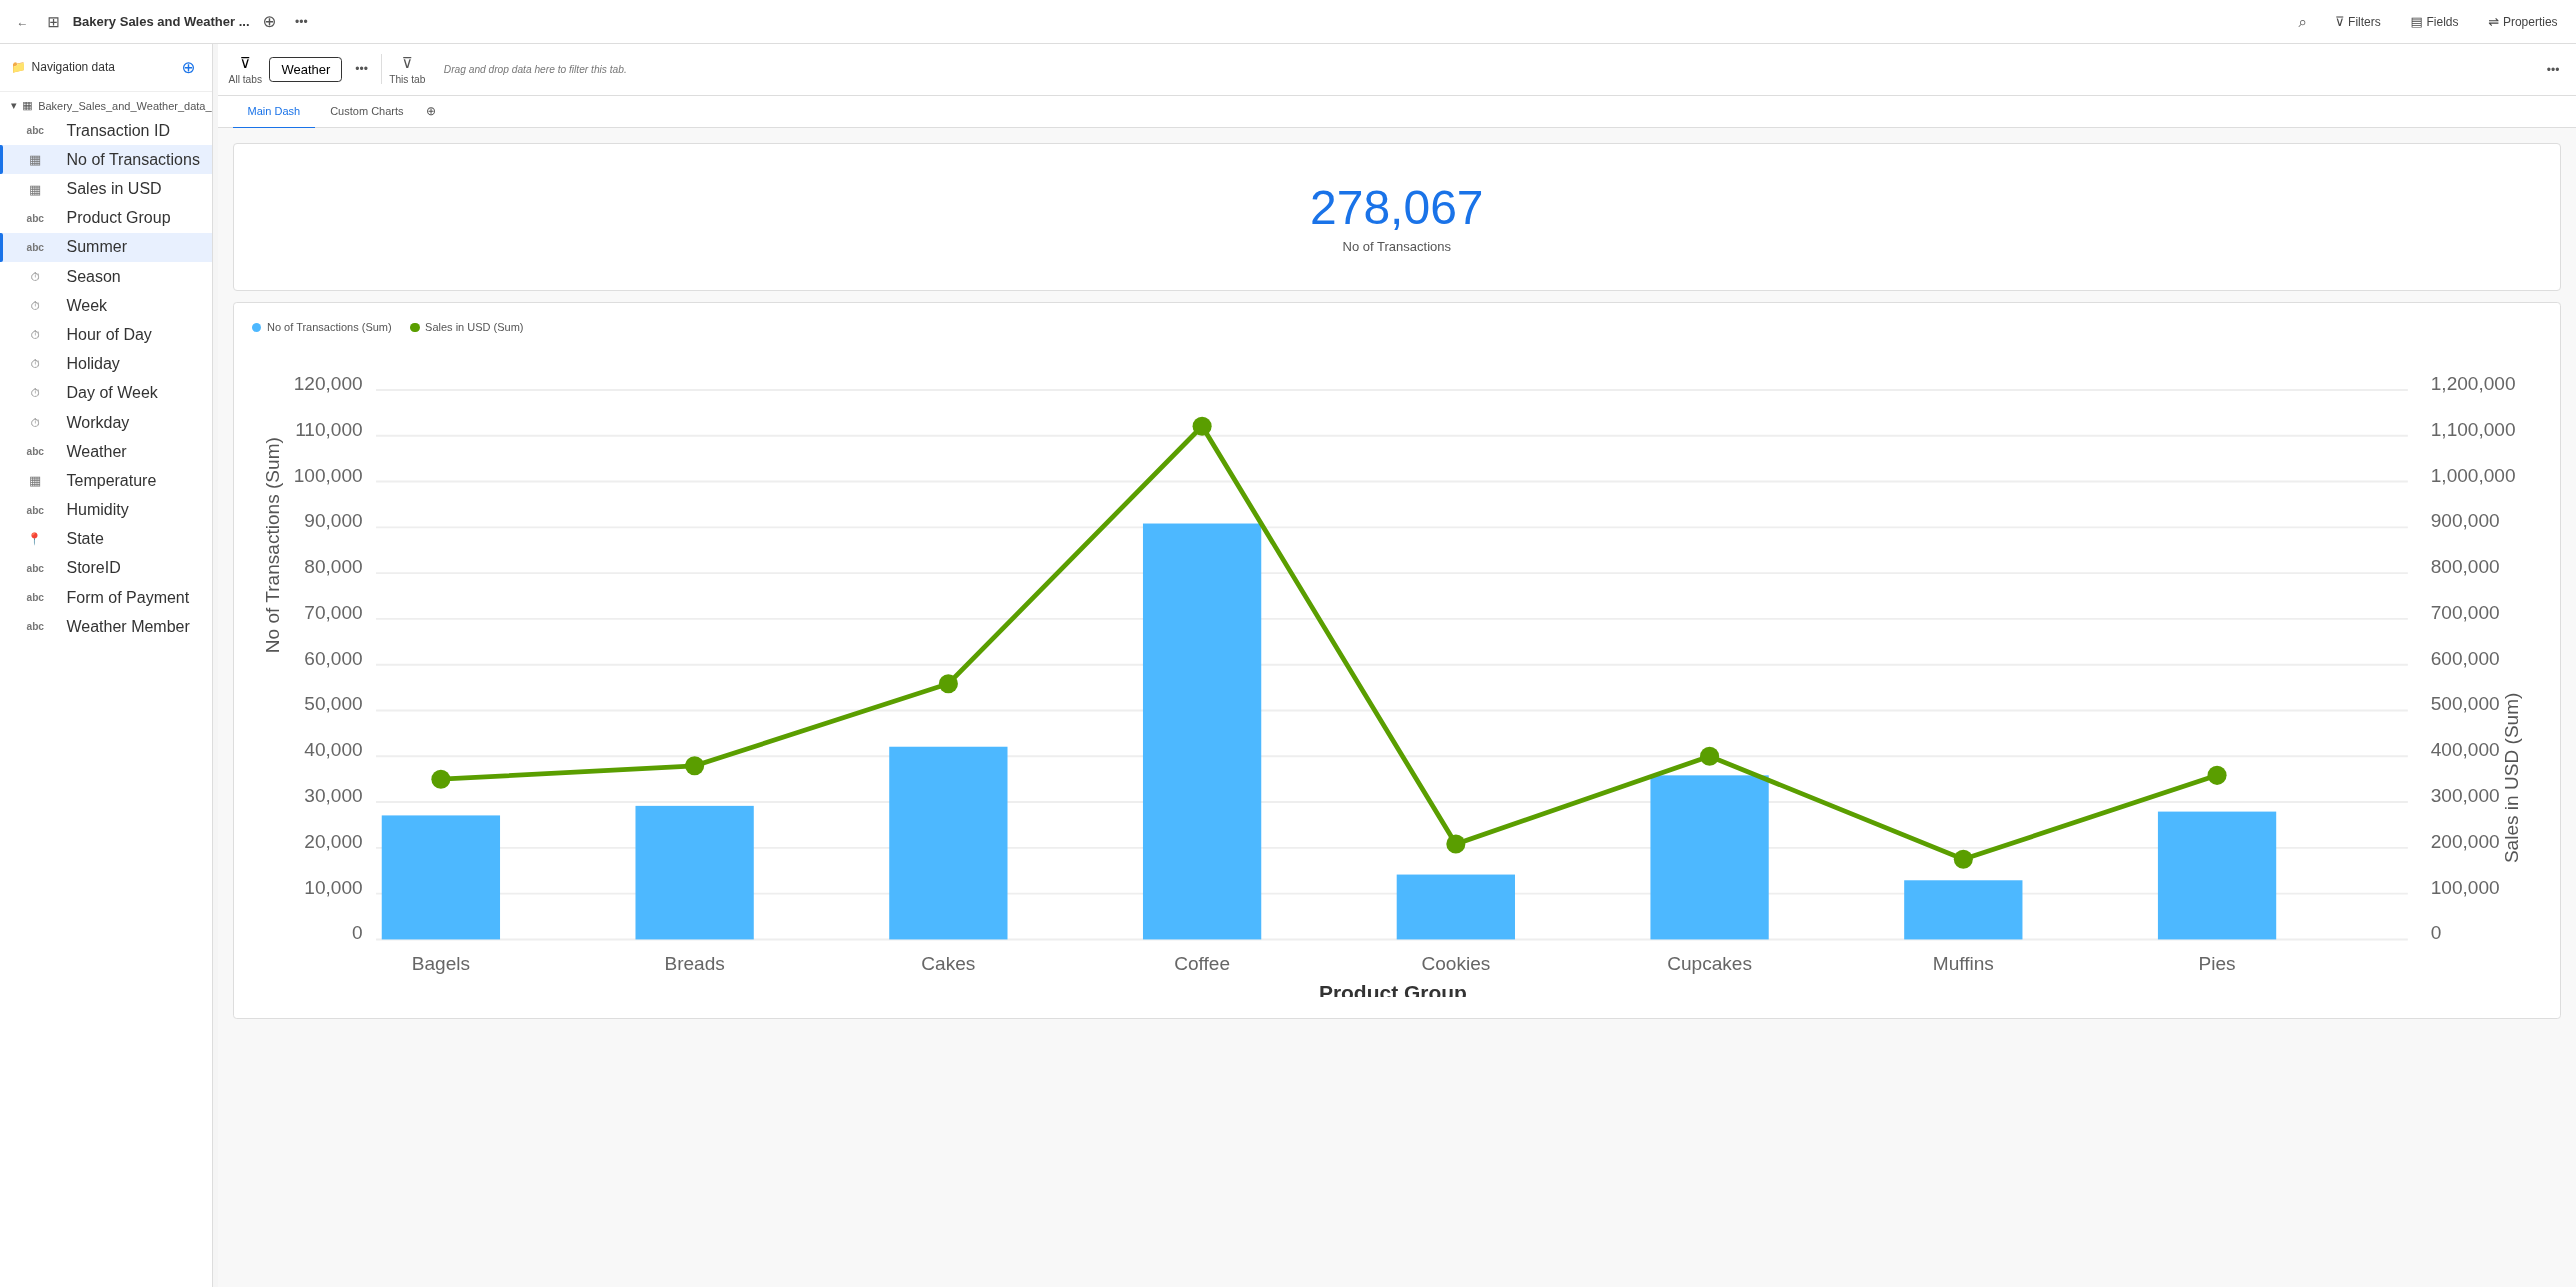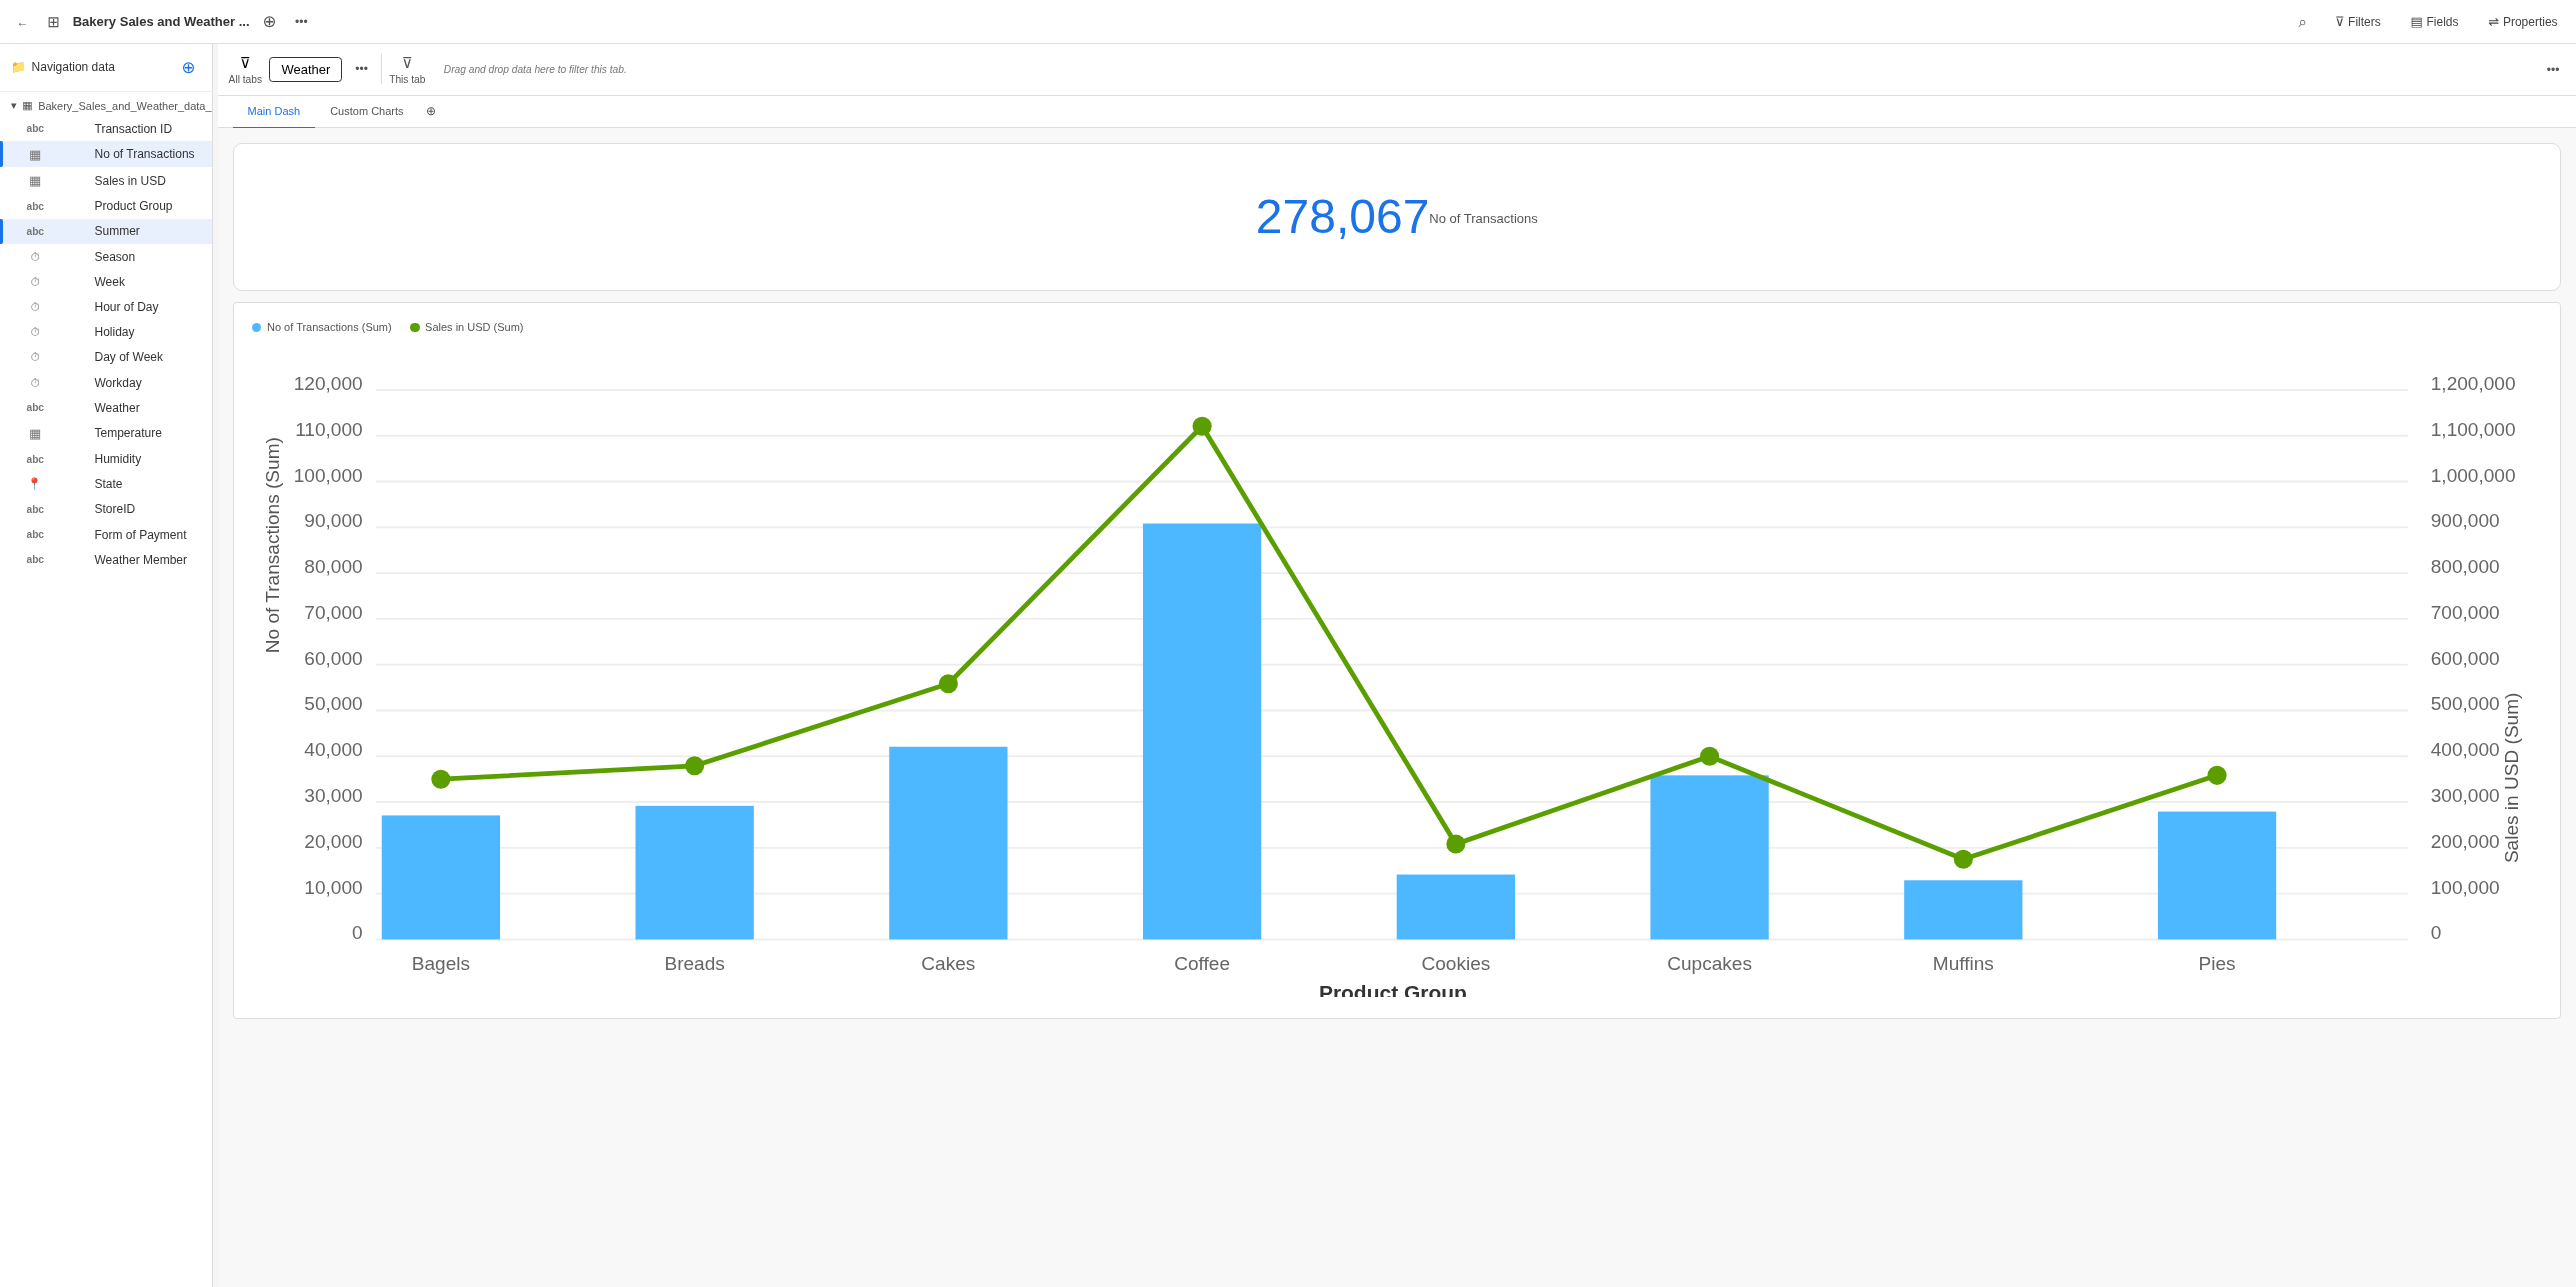--- a/index.html
+++ b/index.html
@@ -20,21 +20,21 @@
     .sidebar { width: 213px; background: #fff; border-right: 0.9px solid #ddd; display: flex; flex-direction: column; overflow-y: auto; flex-shrink: 0; }
     .sidebar-header { display: flex; align-items: center; justify-content: space-between; padding: 9.3px 11px; border-bottom: 0.9px solid #eee; }
     .sidebar-header-title { display: flex; align-items: center; gap: 5.6px; font-weight: 500; font-size: 12px; color: #333; }
     .sidebar-section-header { display: flex; align-items: center; gap: 5.6px; padding: 7.4px 11px 3.7px; font-size: 11px; color: #555; cursor: pointer; }
     .sidebar-item { display: flex; align-items: center; gap: 22px; padding: 5.6px 11px 5.6px 26px; cursor: pointer; color: #333; font-size: 12px; position: relative; }
     .sidebar-item.active { background: #e8f0fe; }
     .sidebar-item.active::before { content: ''; position: absolute; left: 0; top: 0; bottom: 0; width: 2.8px; background: #1a73e8; border-radius: 0 1.9px 1.9px 0; }
     .sidebar-item.active-2 { background: #e8f0fe; }
     .sidebar-item.active-2::before { content: ''; position: absolute; left: 0; top: 0; bottom: 0; width: 2.8px; background: #1a73e8; border-radius: 0 1.9px 1.9px 0; }
     .item-type-icon { font-size: 10.2px; color: #666; min-width: 18.5px; text-align: center; }
-    .item-label { font-size: 12px; margin-left: 28px; }
+    .item-label { font-size: 16px; }
 
     
     .resizer { width: 4.6px; background: transparent; cursor: col-resize; flex-shrink: 0; }
 
     
     .content-area { flex: 1; display: flex; flex-direction: column; overflow: hidden; background: #fff; }
 
     
     .filter-bar { display: flex; align-items: center; border-bottom: 0.9px solid #ddd; padding: 0 11px; height: 52px; gap: 11px; }
     .filter-bar-left { display: flex; align-items: center; gap: 7.4px; flex: 1; }
@@ -47,21 +47,21 @@
     .tabs-bar { display: flex; align-items: center; border-bottom: 1.9px solid #ddd; padding: 0 15px; gap: 0; }
     .tab { padding: 9.3px 15px; cursor: pointer; font-size: 11px; color: #555; border-bottom: 2.8px solid transparent; margin-bottom: -1.9px; }
     .tab.active { color: #1a73e8; border-bottom: 2.8px solid #1a73e8; font-weight: 500; }
     .tab-add { padding: 7.4px 7.4px; cursor: pointer; color: #555; }
 
     
     .dashboard { flex: 1; overflow-y: auto; padding: 15px; background: #f8f8f8; }
 
     
     .stats-row { display: flex; gap: 11px; margin-bottom: 11px; }
-    .stats-card { background: #fff; border: 0.9px solid #ddd; border-radius: 9px; padding: 18.5px; flex: 1; display: flex; flex-direction: row; align-items: center; justify-content: center; min-height: 148px; }
+    .stats-card { background: #fff; border: 0.9px solid #ddd; border-radius: 4px; padding: 18.5px; flex: 1; display: flex; flex-direction: column; align-items: center; justify-content: center; min-height: 148px; }
     .stats-number { font-size: 48px; font-weight: 300; color: #1a73e8; }
     .stats-label { font-size: 13px; color: #555; margin-top: 3.7px; }
 
     
     .season-card { background: #fff; border: 0.9px solid #ddd; border-radius: 3.7px; padding: 18.5px; width: 185px; display: flex; flex-direction: column; gap: 11px; justify-content: center; }
     .season-item { font-size: 15px; color: #333; }
 
     
     .chart-card { background: #fff; border: 0.9px solid #ddd; border-radius: 3.7px; padding: 18.5px; }
     .chart-legend { display: flex; align-items: center; gap: 18.5px; margin-bottom: 15px; }

